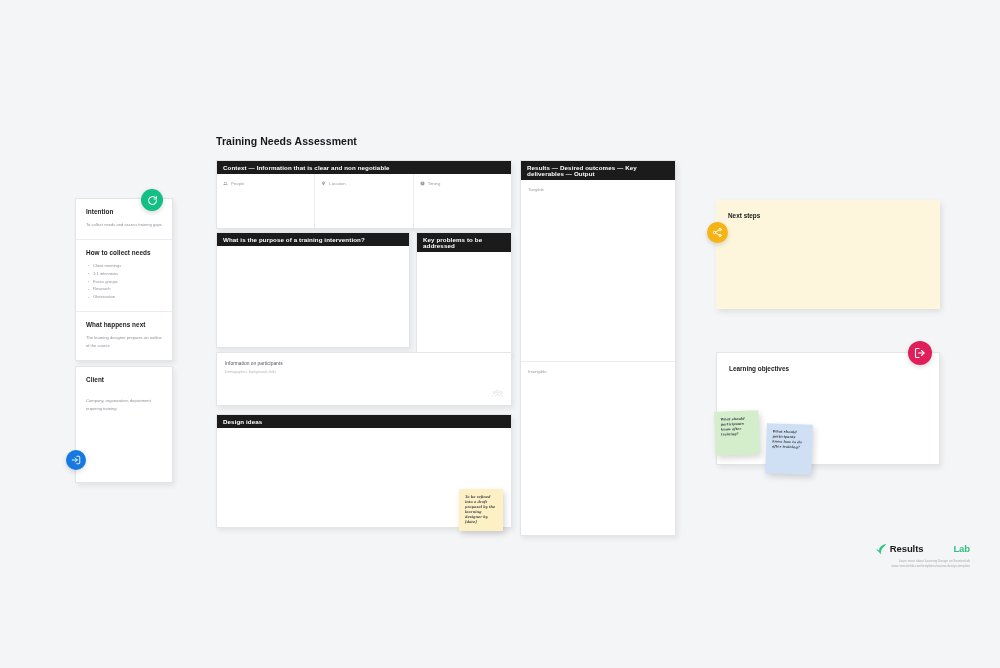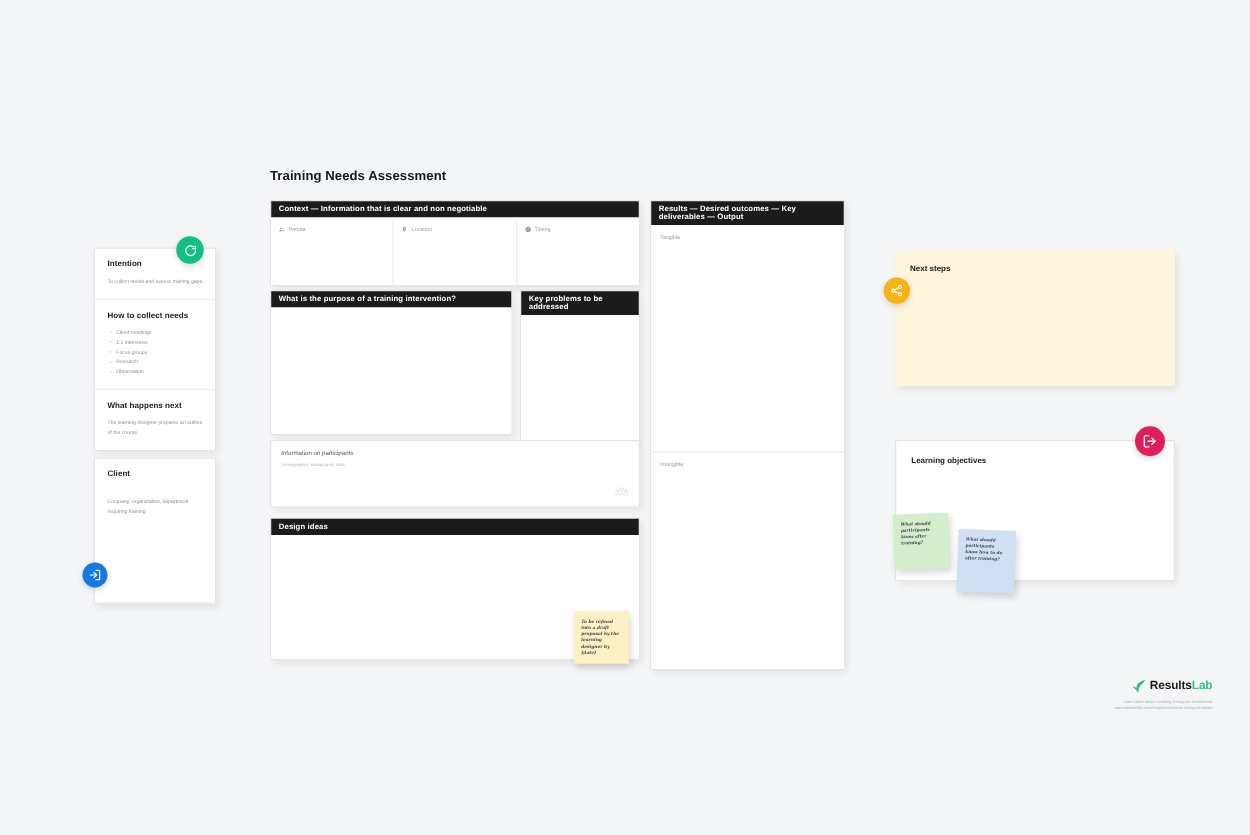--- a/index.html
+++ b/index.html
@@ -119,21 +119,21 @@
     padding: 12px 0 0 12px;
   }
 
   
   .lo-h { font-size: 6.4px; font-weight: bold; color: #1b1b1b; padding: 12px 0 0 12px; }
 
   
   .footer { position: absolute; right: 30px; bottom: 98px; text-align: right; }
   .logo-row { display: flex; align-items: center; justify-content: flex-end; gap: 3px; }
   .logo-text { font-size: 9.5px; font-weight: bold; color: #1b1b1b; letter-spacing: -.1px; }
-  .logo-text span.lab { color: #2ec27e; }
+  .logo-text span.lab { color: #2ec27e; margin-left: 30px; }
   .footer-lines { margin-top: 4px; }
   .footer-line { font-size: 3.2px; color: #a8abb2; line-height: 1.75; }
 </style>
 </head>
 <body>
 
 <div class="canvas">
 
   <div class="page-title">Training Needs Assessment</div>
 

